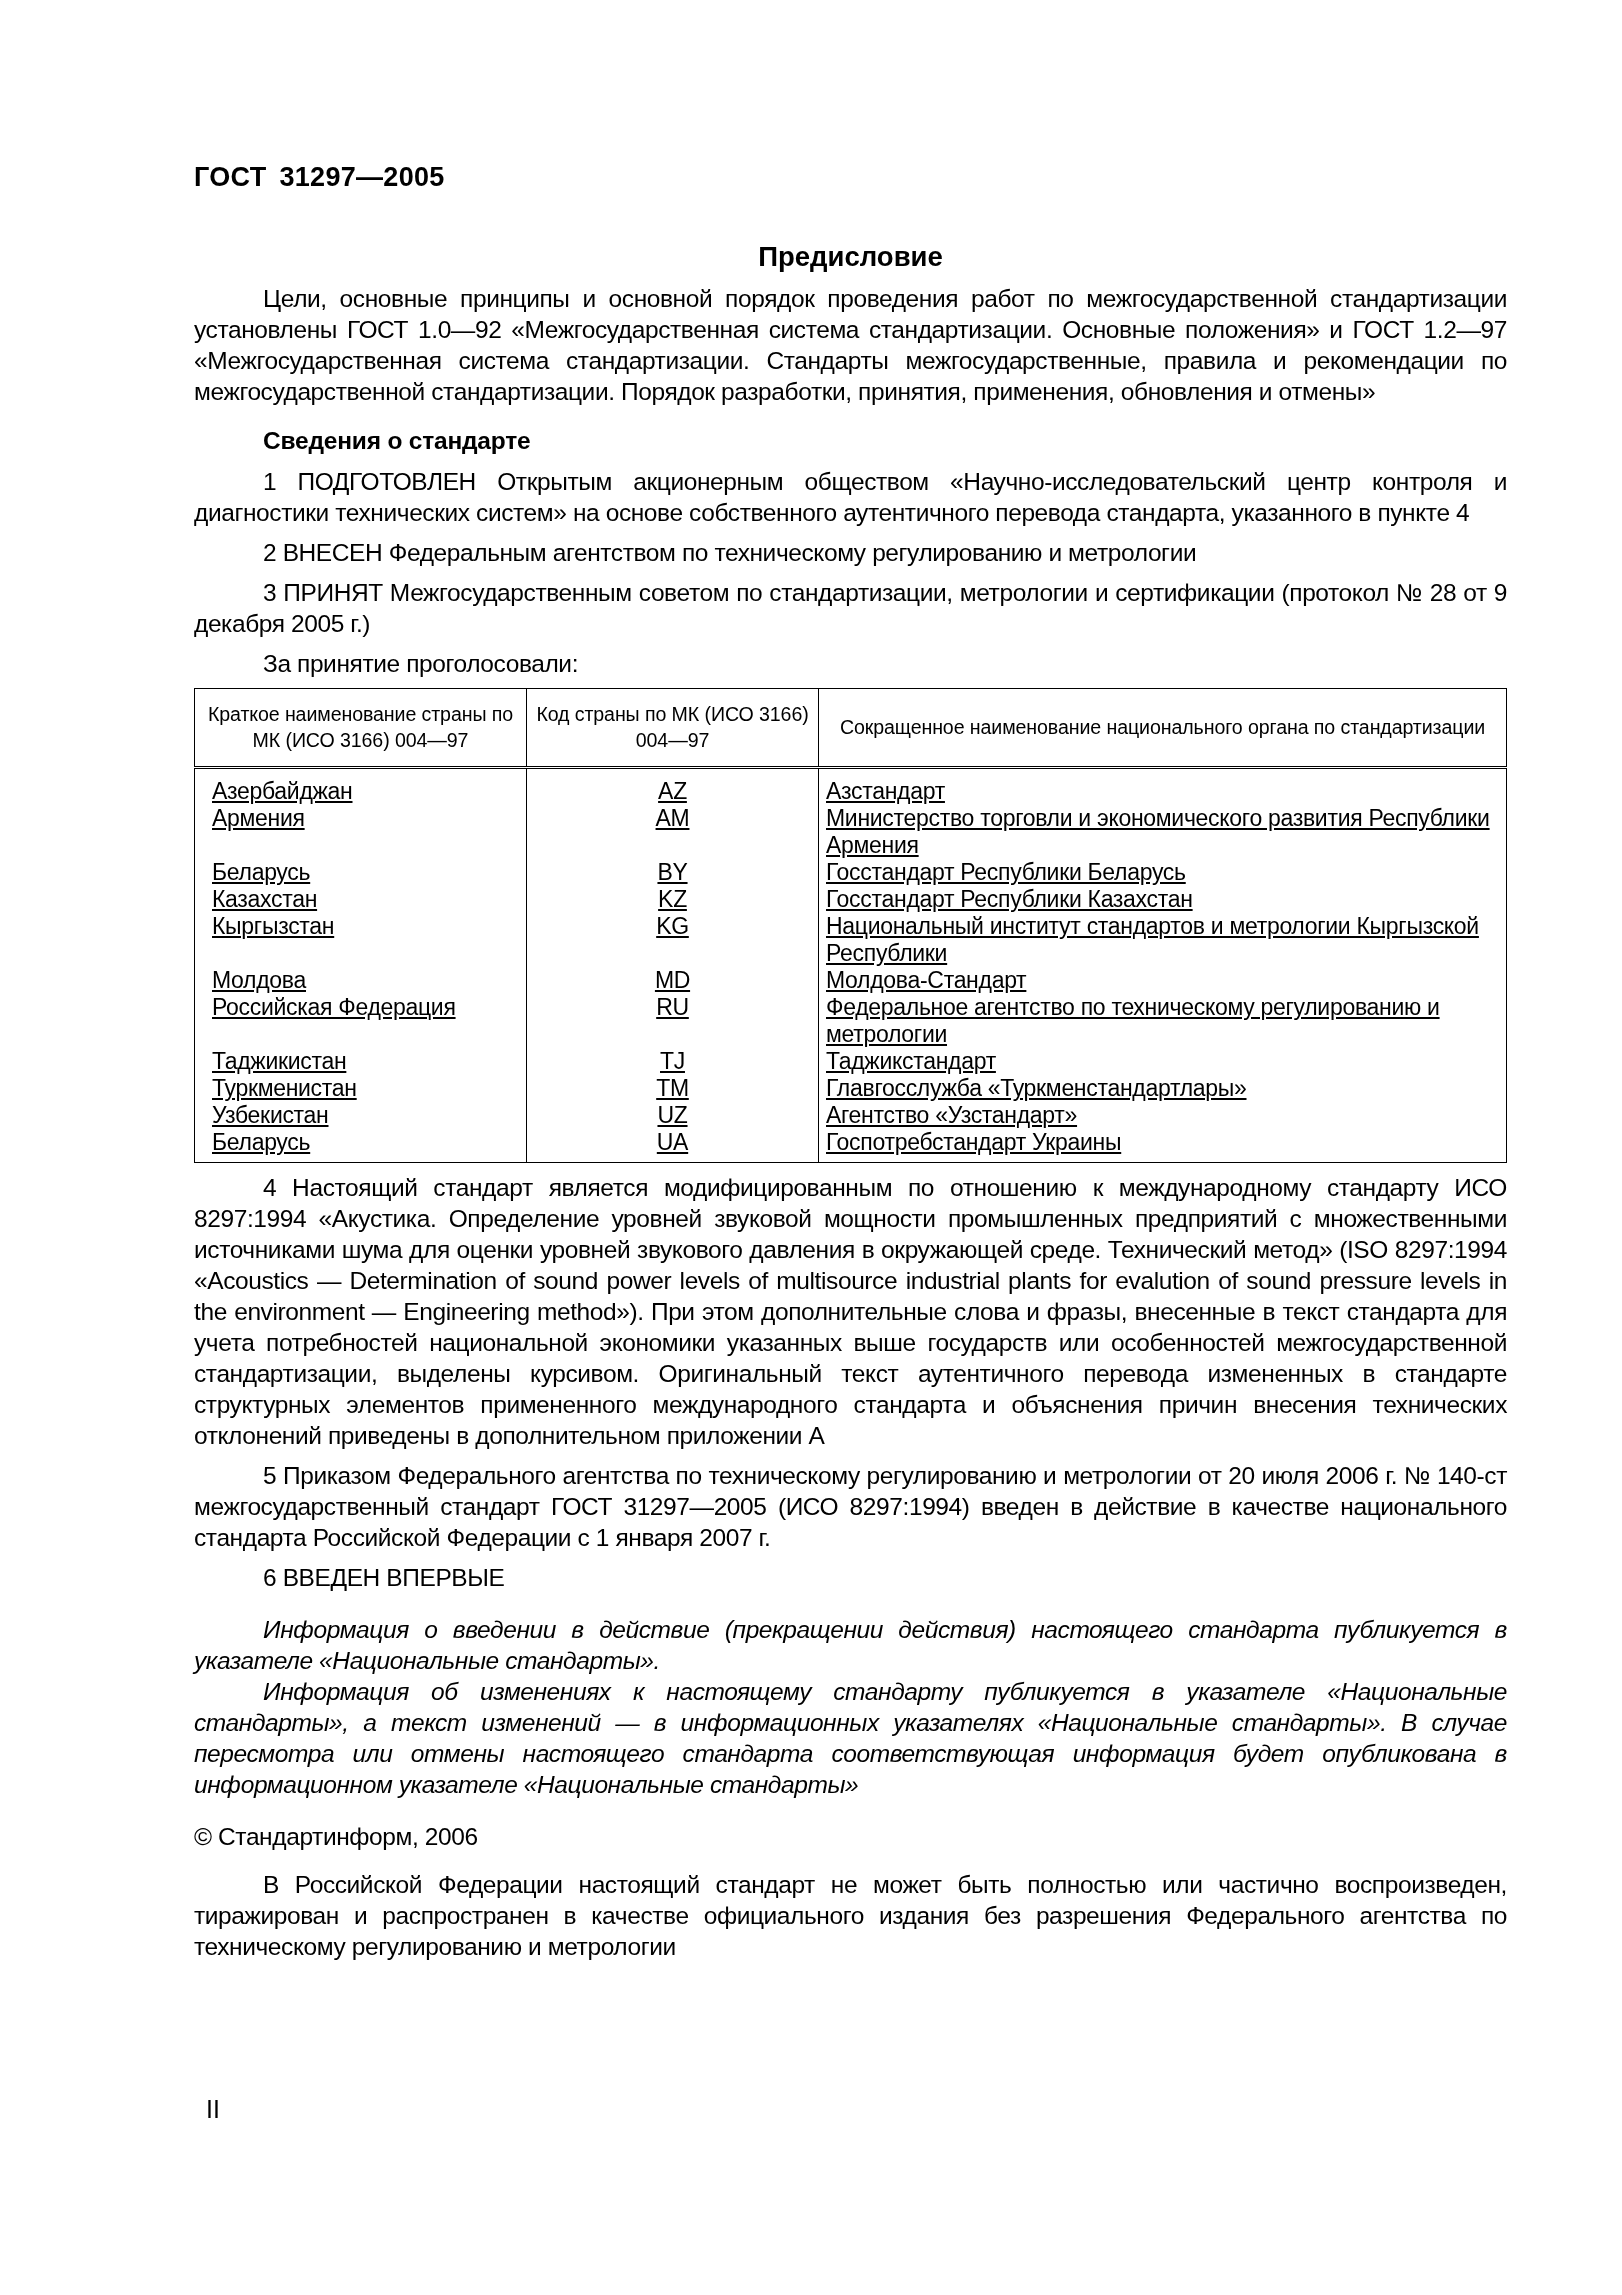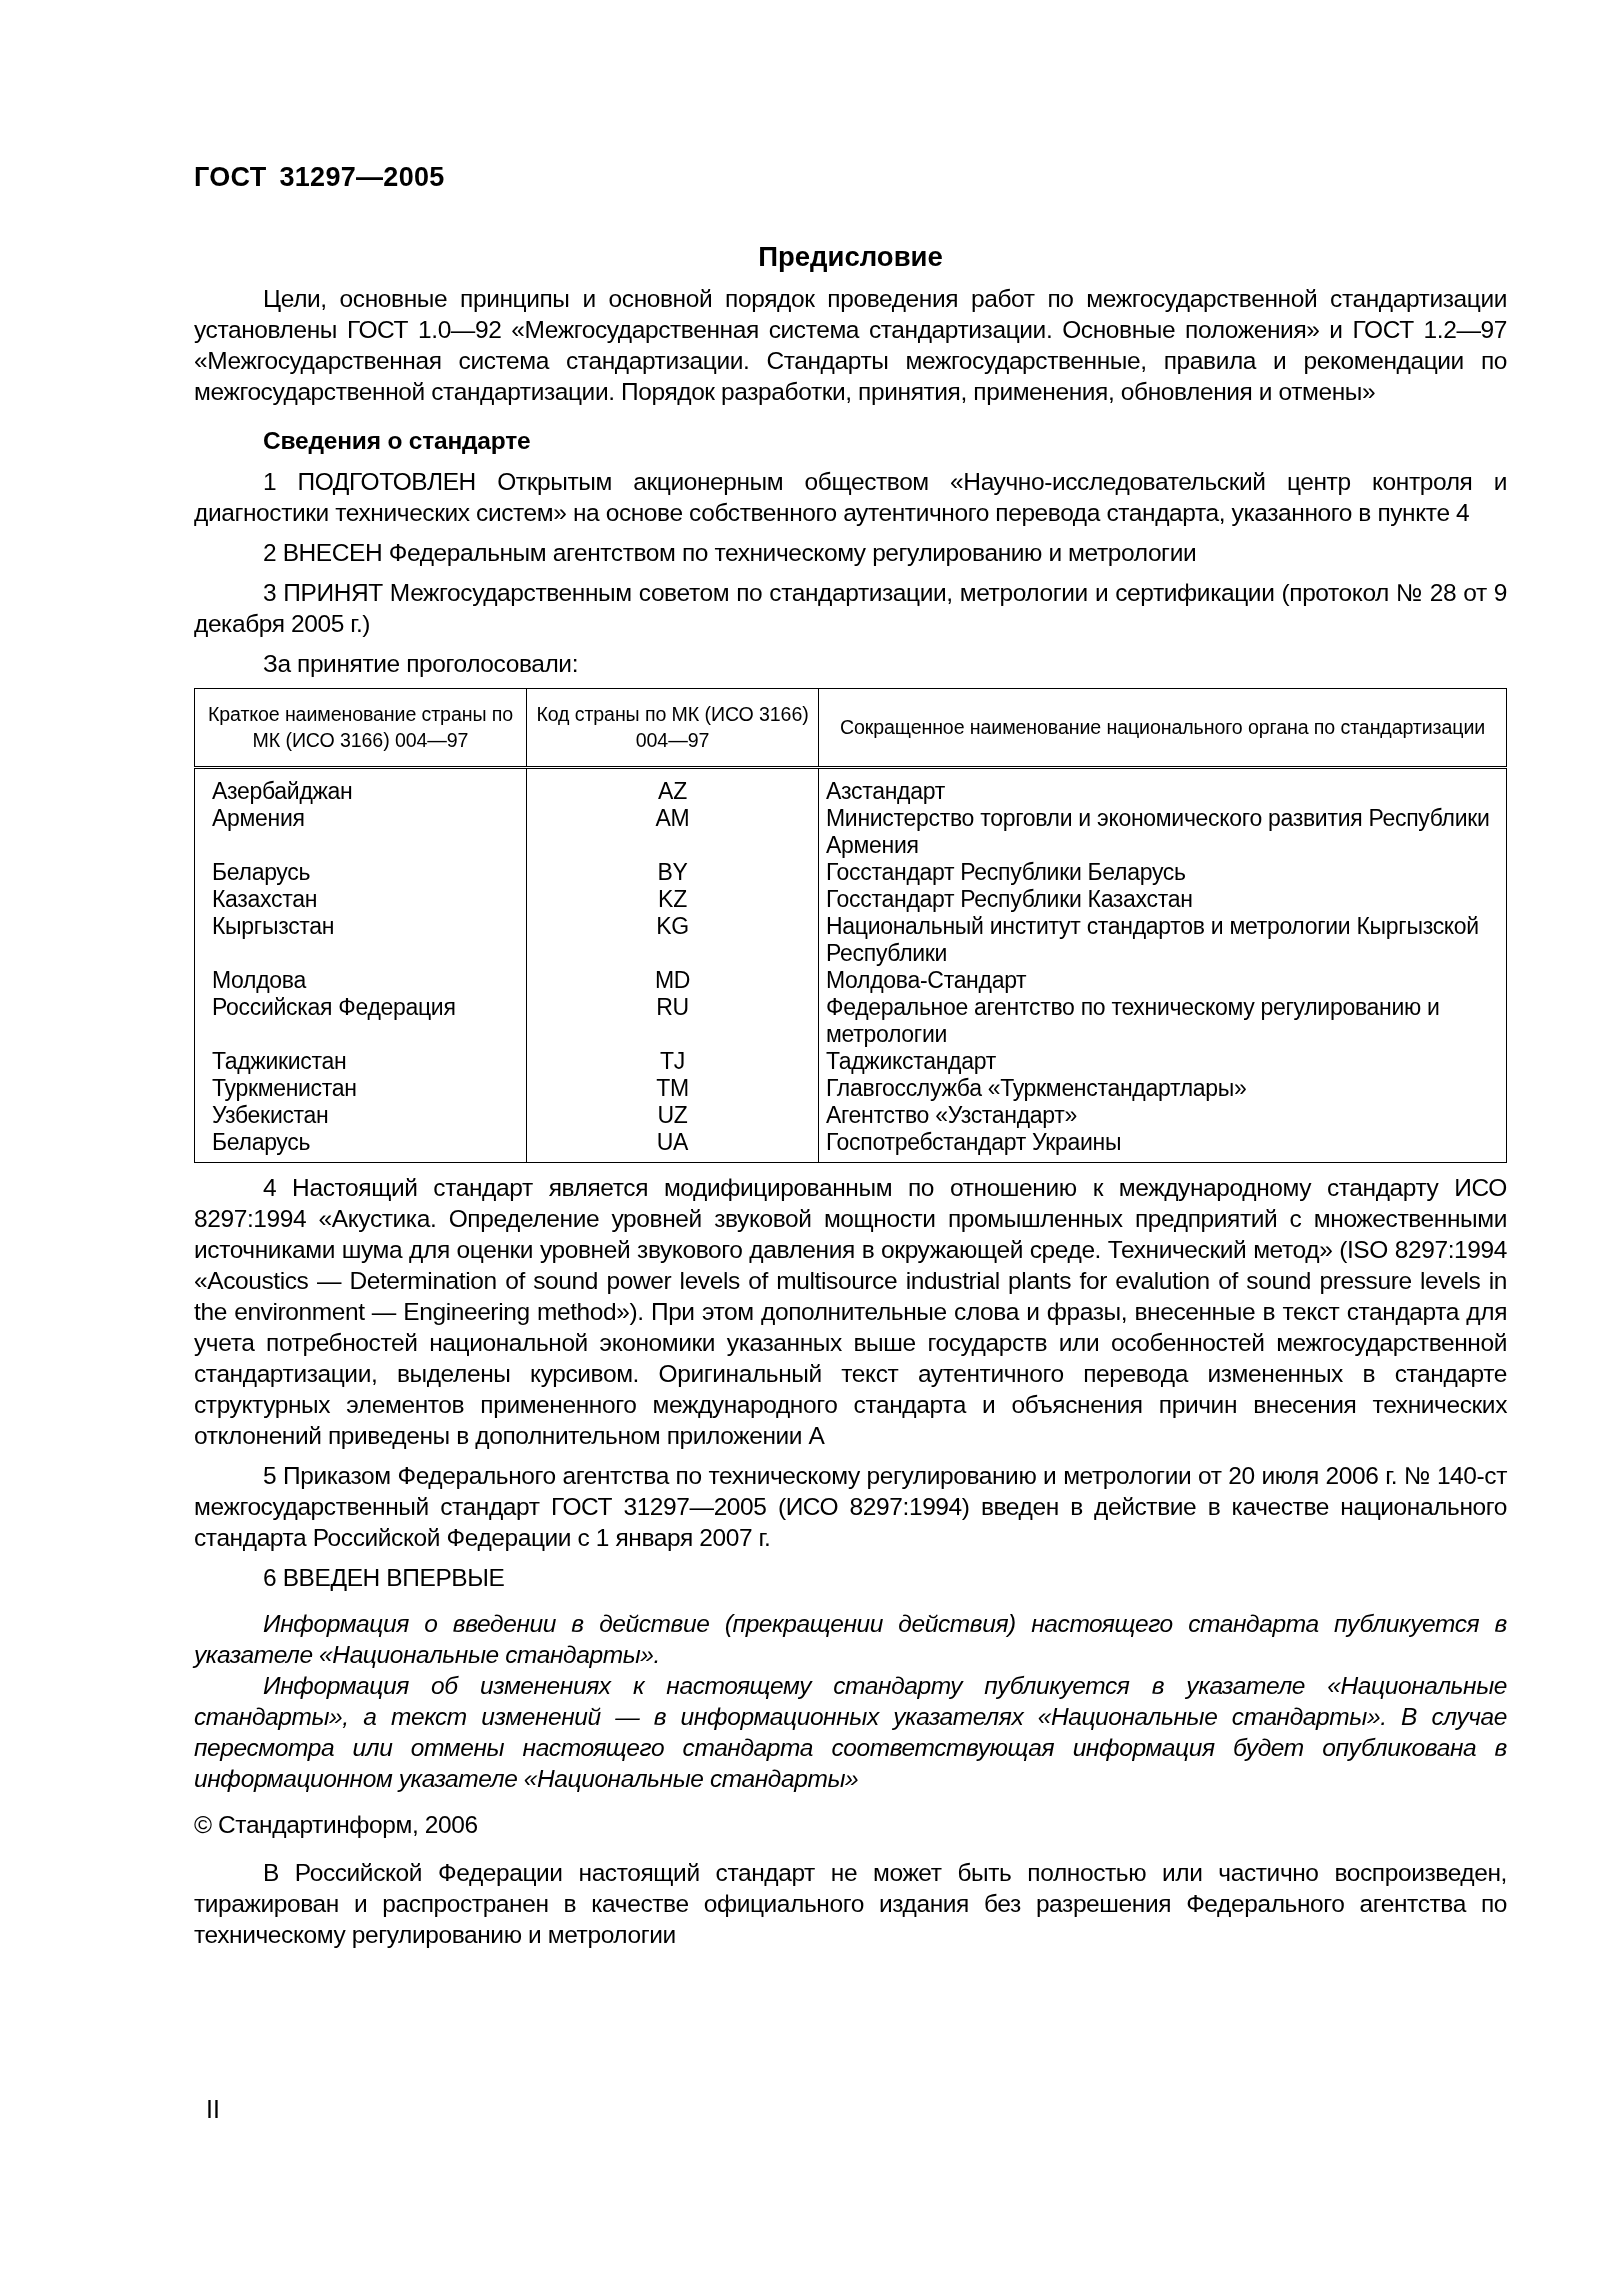--- a/index.html
+++ b/index.html
@@ -36,21 +36,21 @@
     }
     p {
       margin: 0;
       font-size: 24.5px;
       line-height: 31px;
       text-align: justify;
       text-indent: 69px;
       letter-spacing: -0.4px;
     }
     p.gap-before { margin-top: 9.2px; }
-    p.gap-big { margin-top: 15px; }
+    p.gap-big { margin-top: 21px; }
     h2.section-title {
       margin: 17px 0 0 0;
       font-size: 24.5px;
       font-weight: bold;
       line-height: 33px;
       text-indent: 69px;
       letter-spacing: -0.2px;
     }
     p.italic { font-style: italic; }
     p.right { text-indent: 0; }
@@ -74,20 +74,21 @@
       border-bottom: 3.9px double #000;
       padding: 11.8px 3.9px 13px 3.9px;
       letter-spacing: -0.1px;
     }
     table.voters td {
       border-left: 1.3px solid #000;
       border-right: 1.3px solid #000;
       vertical-align: top;
       padding: 0 6.5px 0 17px;
       line-height: 27px;
+      text-decoration: underline;
     }
     table.voters tr.first td { padding-top: 9.2px; }
     table.voters tr.last td { padding-bottom: 5.2px; border-bottom: 1.3px solid #000; }
     table.voters td.code { text-align: center; padding-left: 6.5px; }
     table.voters td.org { padding-left: 7px; }
     col.c1 { width: 332px; }
     col.c2 { width: 292px; }
     col.c3 { width: 688px; }
 
     .page-number {

